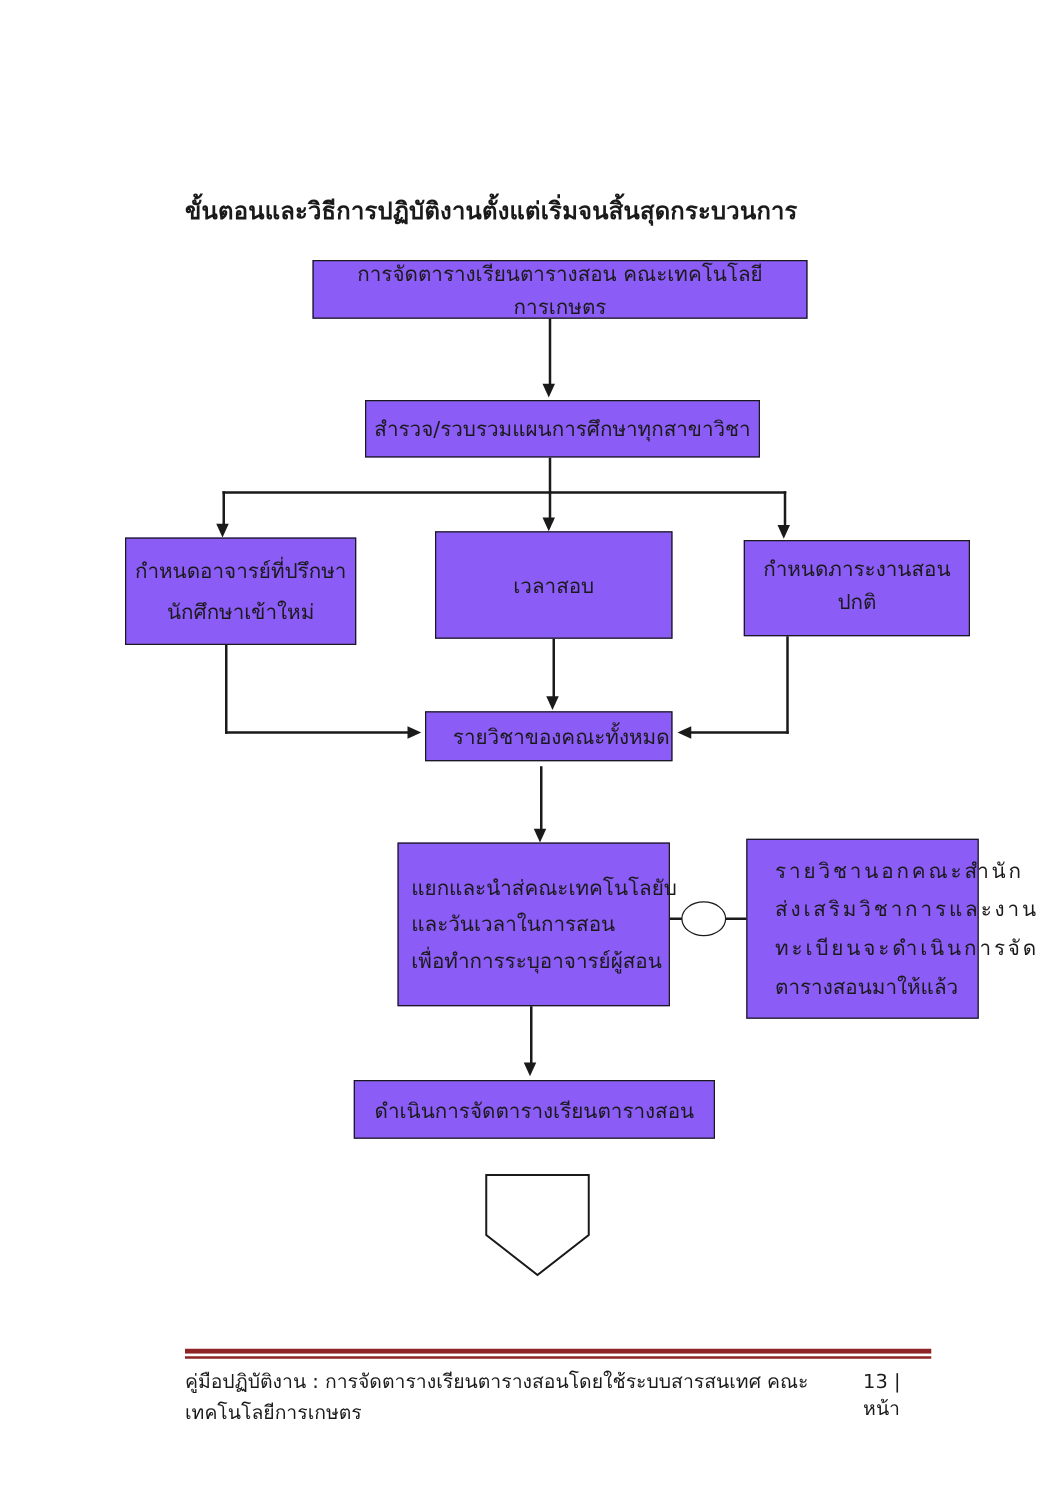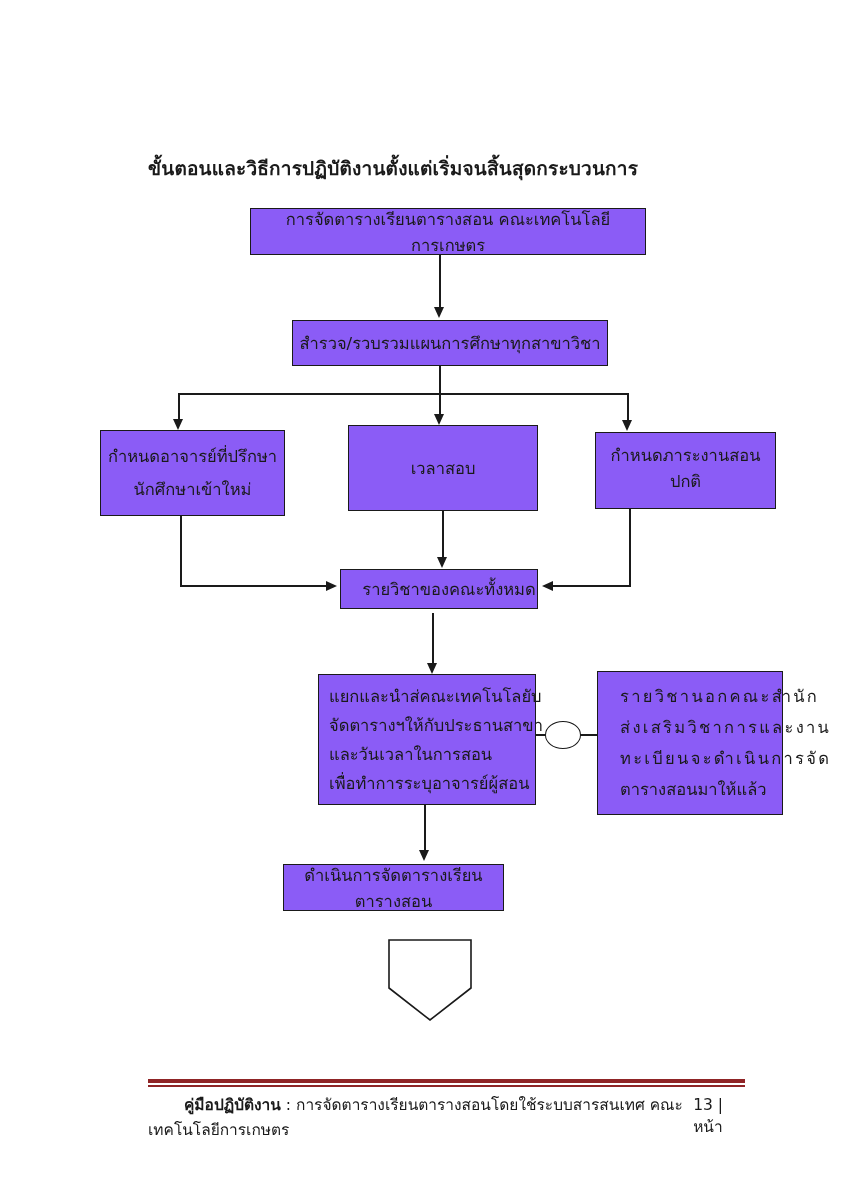--- a/index.html
+++ b/index.html
@@ -34,21 +34,21 @@
   .box-confirm { left:348px; top:425px; width:190px; height:86px; }
   .box-workload{ left:595px; top:432px; width:181px; height:77px; justify-content:flex-start; padding-top:9px; }
   .box-courses { left:340px; top:569px; width:198px; height:40px;padding-left:20px; }
   .box-separate{ left:318px; top:674px; width:218px; height:131px;
                  align-items:flex-start; text-align:left; padding:8px 10px; }
   .box-separate .line { line-height:29px; white-space:nowrap; }
   .box-external{ left:597px; top:671px; width:186px; height:144px;
                  align-items:flex-start; text-align:left; padding:9px 22px; }
   .box-external .line { line-height:31px; letter-spacing:0.14em; white-space:nowrap; }
   .box-external .line:last-child { letter-spacing:0; }
-  .box-schedule{ left:283px; top:864px; width:221px; height:47px; }
+  .box-schedule{ left:283px; top:864px; width:289px; height:47px; }
 
   
   .line-v { position:absolute; width:2px; background:#1a1a1a; }
   .line-h { position:absolute; height:2px; background:#1a1a1a; }
 
   
   .ah-down { position:absolute; width:0; height:0;
     border-left:5.5px solid transparent; border-right:5.5px solid transparent;
     border-top:11px solid #1a1a1a; }
   .ah-right { position:absolute; width:0; height:0;
@@ -70,21 +70,21 @@
   
   .footer-rule { position:absolute; left:148px; top:1079px; width:597px; }
   .footer-rule .thick { height:4px; }
   .footer-rule .gap   { height:2px; background:#ffffff; }
   .footer-rule .thin  { height:1.6px; }
   .footer-text {
     position:absolute; left:148px; top:1092px; width:597px;
     display:flex; justify-content:space-between; align-items:baseline;
     font-size:15.5px;
   }
-  .footer-text b { font-weight:bold;margin-left:36px; }
+  .footer-text b { font-weight:normal; }
 </style>
 </head>
 <body>
 
 <div class="abs page-title">ขั้นตอนและวิธีการปฏิบัติงานตั้งแต่เริ่มจนสิ้นสุดกระบวนการ</div>
 
 <div class="fbox box-start">
   <span>การจัดตารางเรียนตารางสอน คณะเทคโนโลยีการเกษตร</span>
 </div>
 
@@ -128,21 +128,20 @@
 
 <div class="fbox box-courses">
   <span>รายวิชาของคณะทั้งหมด</span>
 </div>
 
 <div class="line-v" style="left:432px; top:613px; height:51px;"></div>
 <div class="ah-down" style="left:427px; top:663px;"></div>
 
 <div class="fbox box-separate">
     <div class="line">แยกและนำส่คณะเทคโนโลยับ</div>
-    <div class="line">จัดตารางฯให้กับประธานสาขา</div>
     <div class="line">และวันเวลาในการสอน</div>
     <div class="line">เพื่อทำการระบุอาจารย์ผู้สอน</div>
   </div>
 
 <div class="line-h" style="left:536px; top:734px; width:10px;"></div>
 <div class="ellipse-connector"></div>
 <div class="line-h" style="left:580px; top:734px; width:18px;"></div>
 
 <div class="fbox box-external">
     <div class="line">รายวิชานอกคณะสำนัก</div>

